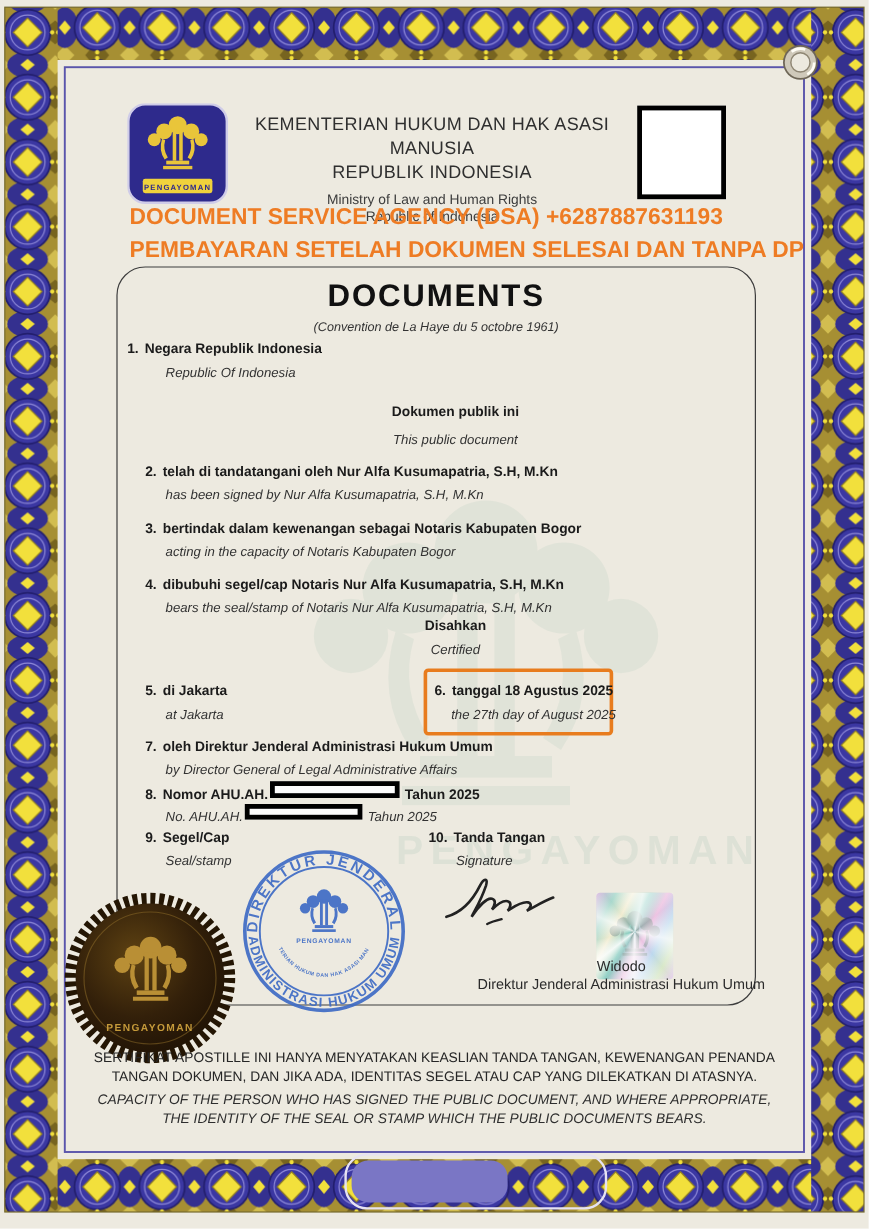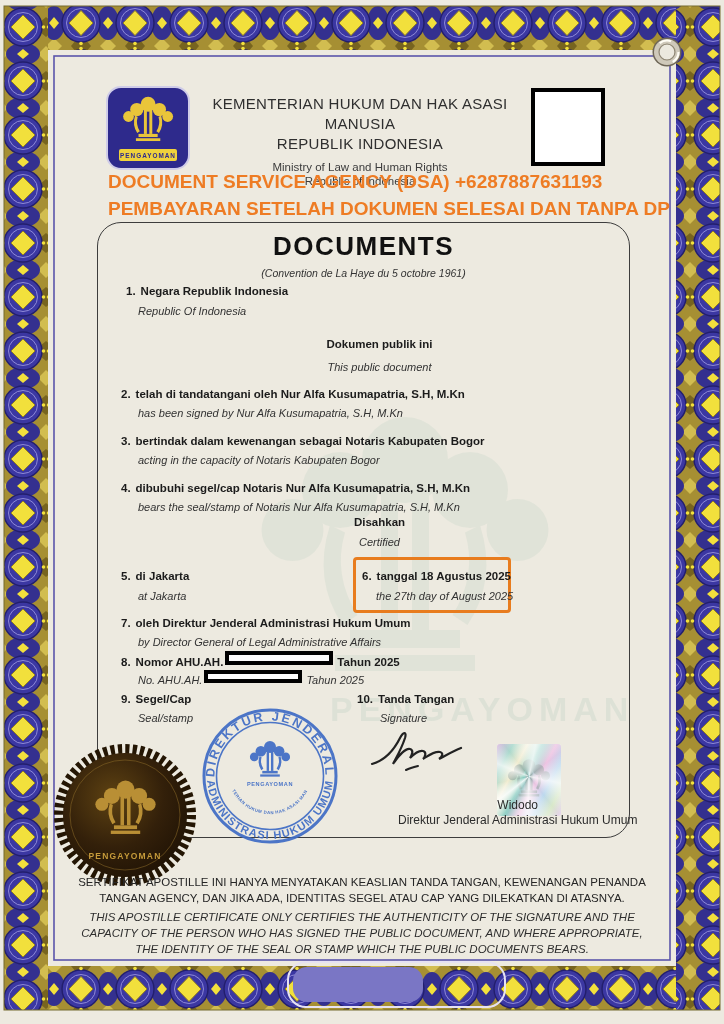--- a/index.html
+++ b/index.html
@@ -139,21 +139,21 @@
 
   <div class="qr-redact"></div>
 
   <div class="promo" style="top:171px;color:#ee7c24;">DOCUMENT SERVICE AGENCY (DSA) +6287887631193</div>
   <div class="promo" style="top:198px;color:#ee7c24;">PEMBAYARAN SETELAH DOKUMEN SELESAI DAN TANPA DP</div>
 
   <div class="cert-box">
     <div class="cert-title">DOCUMENTS</div>
     <div class="cert-sub">(Convention de La Haye du 5 octobre 1961)</div>
 
-    <div class="row id-line" style="left:28px;top:62px;">
+    <div class="row id-line" style="left:8px;top:62px;">
       <span class="num">1.</span><span>Negara Republik Indonesia</span>
     </div>
     <div class="row en-line" style="left:40px;top:82px;">Republic Of Indonesia</div>
 
     <div class="center-note id-line" style="top:115px;">Dokumen publik ini</div>
     <div class="center-note en-line" style="top:138px;">This public document</div>
 
     <div class="row id-line" style="left:23px;top:165px;">
       <span class="num">2.</span><span>telah di tandatangani oleh Nur Alfa Kusumapatria, S.H, M.Kn</span>
     </div>
@@ -258,21 +258,20 @@
       </svg>
   </div>
 
   <div class="signer">
     <div>Widodo</div>
     <div>Direktur Jenderal Administrasi Hukum Umum</div>
   </div>
 
   <div class="footer-id">
     <div>SERTIFIKAT APOSTILLE INI HANYA MENYATAKAN KEASLIAN TANDA TANGAN, KEWENANGAN PENANDA</div>
-    <div>TANGAN AGENCY, DAN JIKA ADA, IDENTITAS SEGEL ATAU CAP YANG DILEKATKAN DI ATASNYA.</div>
+    <div>TANGAN DOKUMEN, DAN JIKA ADA, IDENTITAS SEGEL ATAU CAP YANG DILEKATKAN DI ATASNYA.</div>
   </div>
   <div class="footer-en">
-    <div>THIS APOSTILLE CERTIFICATE ONLY CERTIFIES THE AUTHENTICITY OF THE SIGNATURE AND THE</div>
     <div>CAPACITY OF THE PERSON WHO HAS SIGNED THE PUBLIC DOCUMENT, AND WHERE APPROPRIATE,</div>
     <div>THE IDENTITY OF THE SEAL OR STAMP WHICH THE PUBLIC DOCUMENTS BEARS.</div>
   </div>
 
 </div>
 
 </body></html>

